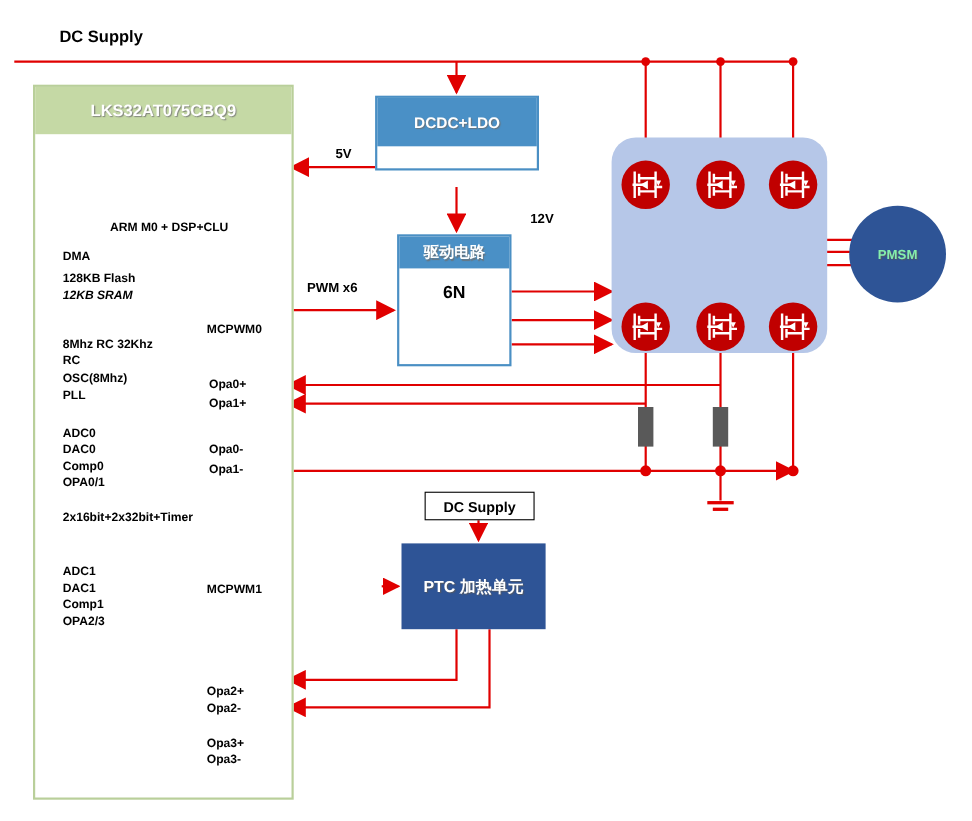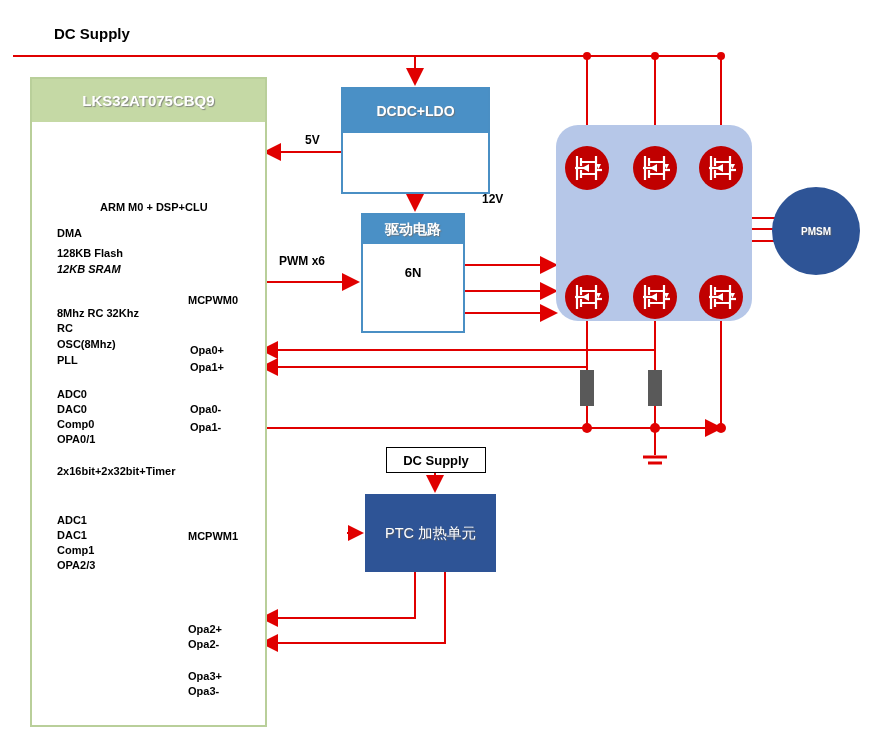--- a/index.html
+++ b/index.html
@@ -27,46 +27,46 @@
        display:flex;align-items:center;justify-content:center;}
   #mcu-header span{color:#ffffff;font-size:13.5px;font-weight:bold;
        text-shadow:1px 1px 1px rgba(120,120,120,.8);}
   .mcu-t{position:absolute;font-size:11px;font-weight:bold;color:#000;white-space:nowrap;line-height:15px;}
 
   
   .bluebox{position:absolute;border:2px solid #4a8fc4;background:#ffffff;box-sizing:border-box;}
   .bluebox .bh{height:44px;background:#4a90c6;display:flex;align-items:center;justify-content:center;}
   .bluebox .bh span{color:#fff;font-weight:bold;font-size:14px;
        text-shadow:1px 1px 1px rgba(110,110,110,.8);}
-  #dcdc{left:341px;top:87px;width:149px;height:107px;}
+  #dcdc{left:341px;top:87px;width:149px;height:68px;}
   #drv{left:361px;top:213px;width:104px;height:120px;}
   #drv .bh{height:29px;}
   #drv .bh span{font-size:14px;}
-  #drv-body{display:flex;align-items:flex-start;justify-content:center;padding-top:21px;
-       font-size:13px;font-weight:bold;color:#000;}
+  #drv-body{display:flex;align-items:flex-start;justify-content:center;padding-top:14px;
+       font-size:16px;font-weight:bold;color:#000;}
 
   
   #bridge{position:absolute;left:556px;top:125px;width:196px;height:196px;
        background:#b6c7e8;border-radius:22px;}
   .mos{position:absolute;width:44px;height:44px;border-radius:50%;background:#c00000;}
   .mos svg{position:absolute;left:0;top:0;}
 
   
   #pmsm{position:absolute;left:772px;top:187px;width:88px;height:88px;border-radius:50%;
        background:#2e5496;display:flex;align-items:center;justify-content:center;}
-  #pmsm span{color:#ffffff;font-weight:bold;font-size:10px;
+  #pmsm span{color:#86efac;font-weight:bold;font-size:12px;
        text-shadow:1px 1px 1px rgba(90,90,90,.8);}
 
   
   .shunt{position:absolute;width:14px;height:36px;background:#595959;}
 
   
   #ptc{position:absolute;left:365px;top:494px;width:131px;height:78px;background:#2e5496;
        display:flex;align-items:center;justify-content:center;}
-  #ptc span{color:#ffffff;font-weight:normal;font-size:14.5px;
+  #ptc span{color:#ffffff;font-weight:bold;font-size:14.5px;
        text-shadow:1px 1px 1px rgba(90,90,90,.8);}
 
   
   #dcbox{position:absolute;left:386px;top:447px;width:98px;height:24px;border:1.4px solid #000;
        background:#fff;display:flex;align-items:center;justify-content:center;}
   #dcbox span{font-size:13px;font-weight:bold;color:#000;}
 
   .small{font-size:12px;font-weight:bold;color:#000;}
 </style>
 </head>

